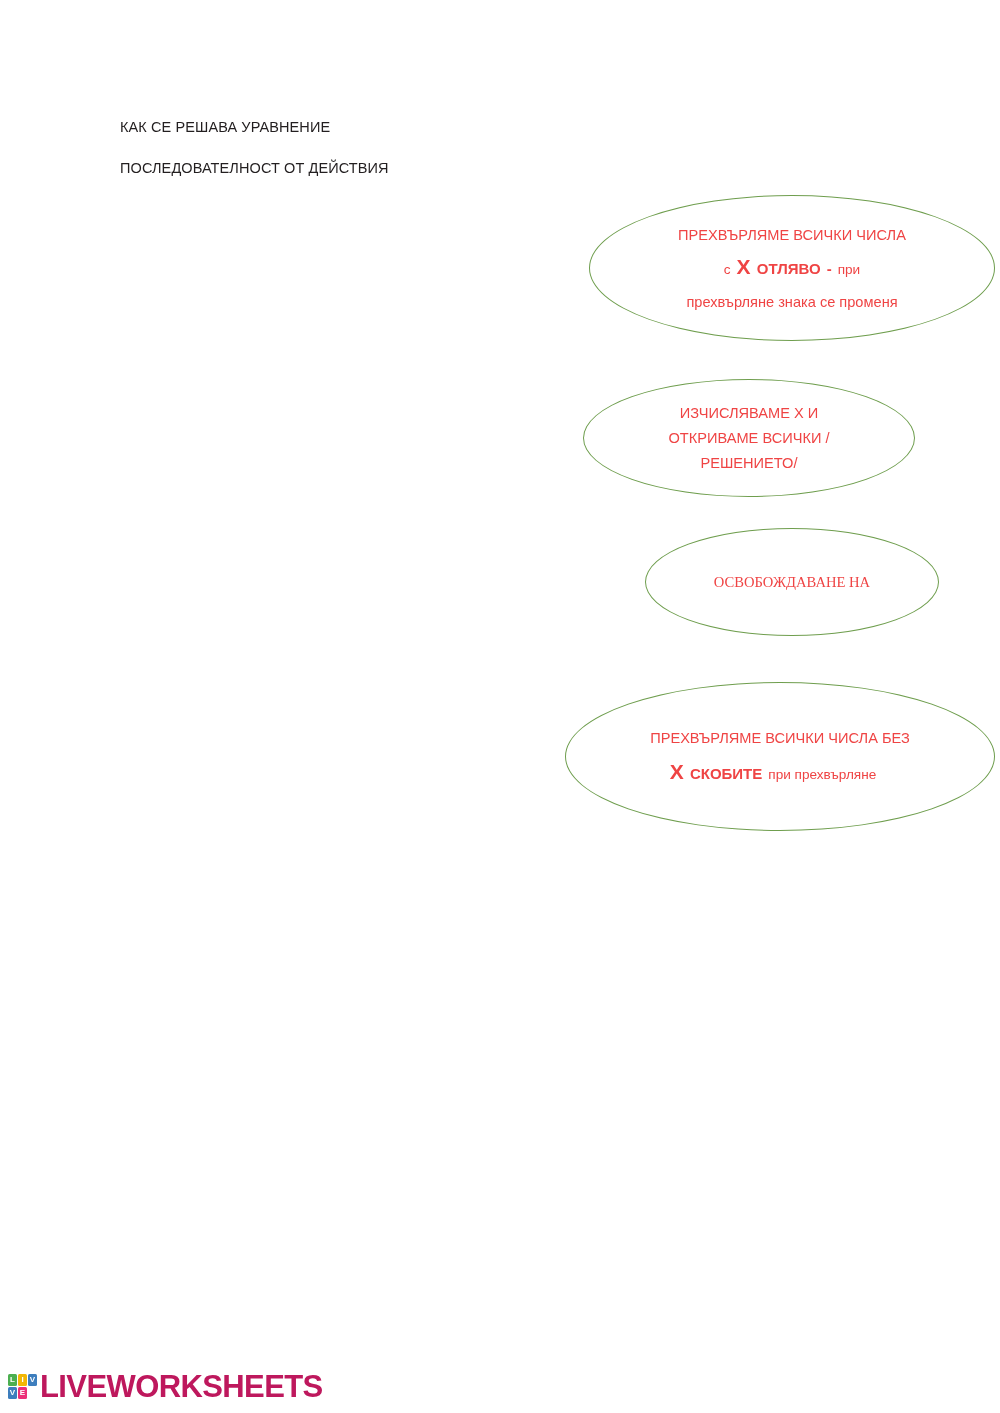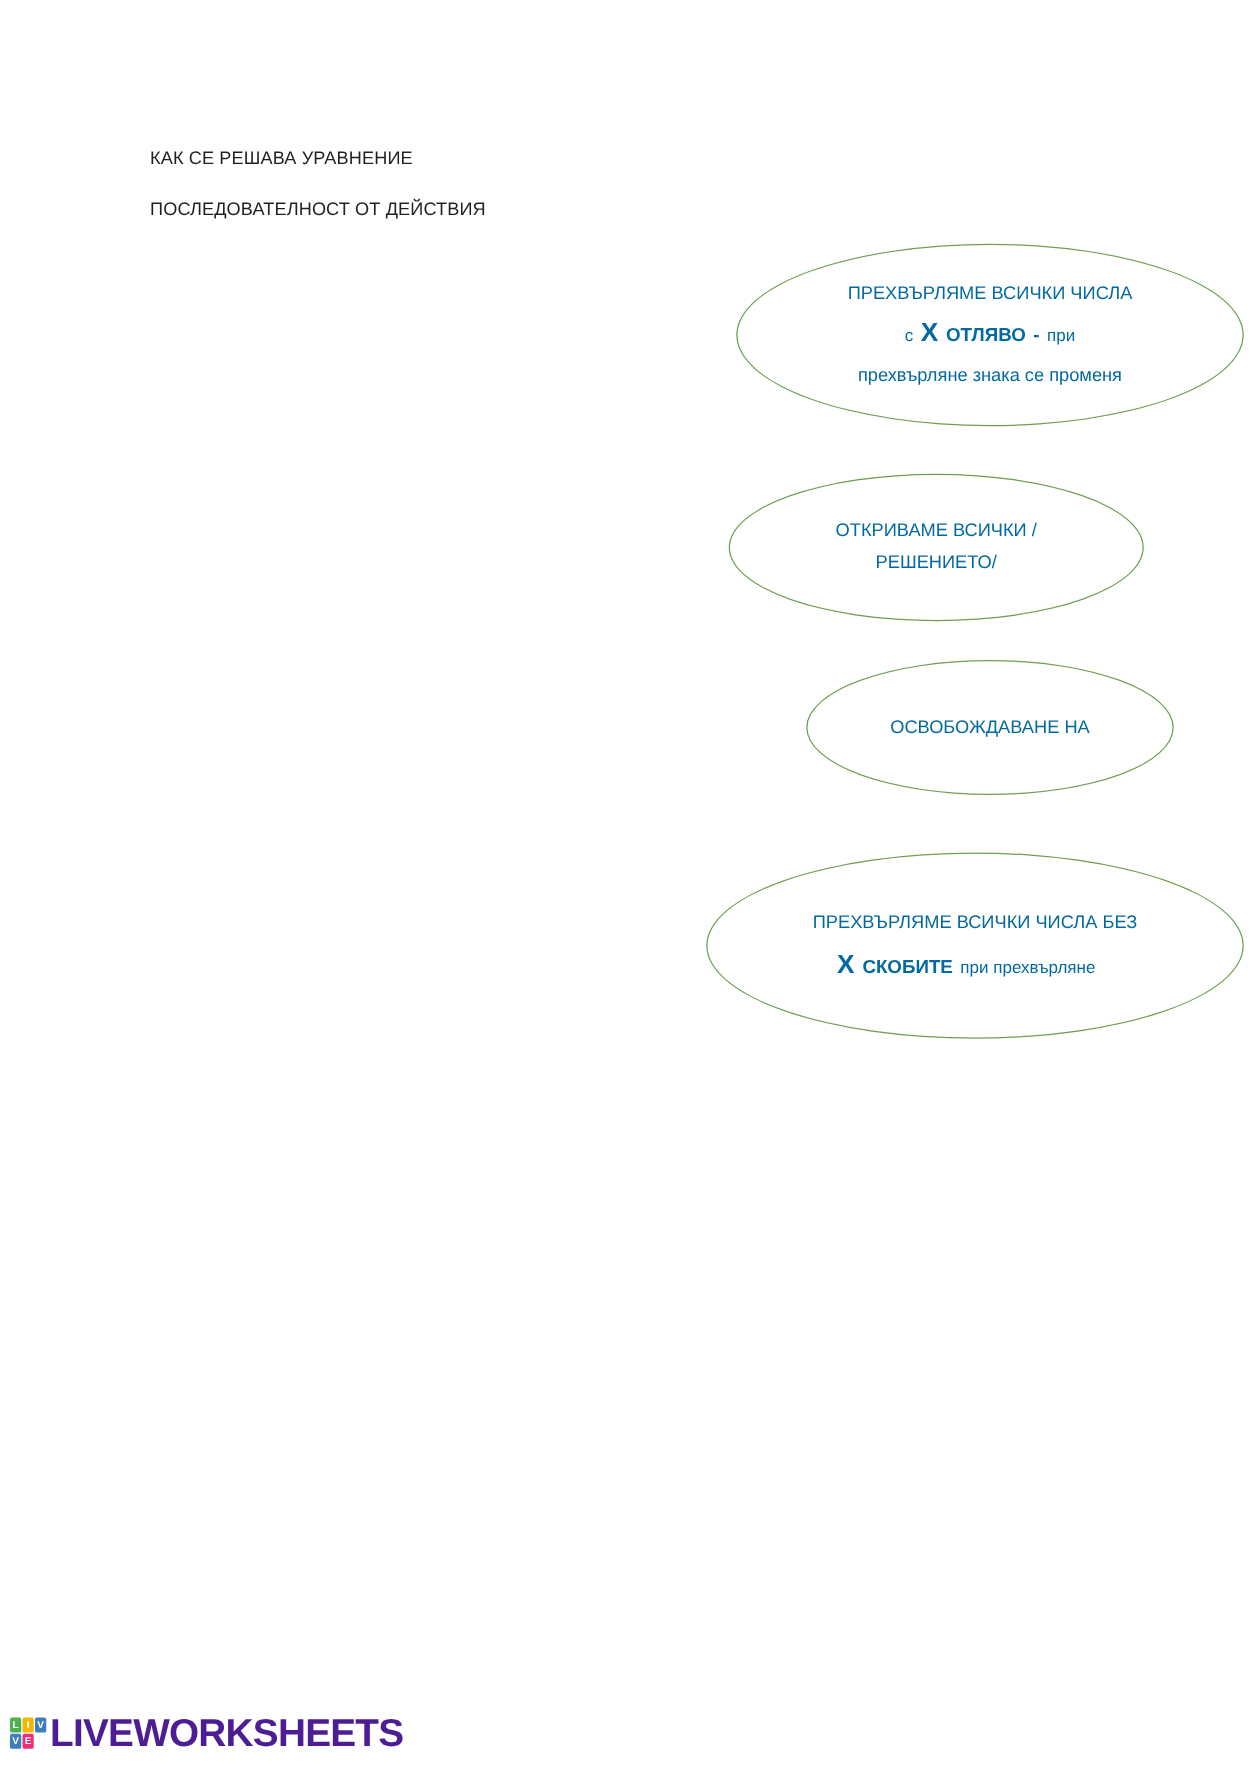--- a/index.html
+++ b/index.html
@@ -40,39 +40,39 @@
     border: 1.4px solid #6f9e4e;
     border-radius: 50%;
     background: #ffffff;
     display: flex;
     align-items: center;
     justify-content: center;
   }
   .ellipse-text {
     text-align: center;
     width: 86%;
-    color: #0369a1;
+    color: #ef4444;
   }
   .ellipse-text .ln {
     display: block;
     white-space: nowrap;
   }
 
   
   #ellipse-1 { left: 589px; top: 195px; width: 406px; height: 146px; }
   #ellipse-1 .ellipse-text { font-size: 14.6px; line-height: 32px; }
   #ellipse-1 .ln-2 { font-size: 14.6px; }
   #ellipse-1 .ln-3 { font-size: 14.6px; }
 
   
   #ellipse-2 { left: 583px; top: 379px; width: 332px; height: 118px; }
   #ellipse-2 .ellipse-text { font-size: 14.6px; line-height: 25px; }
 
   
-  #ellipse-3 { left: 645px; top: 528px; width: 294px; height: 108px; }
+  #ellipse-3 { left: 645px; top: 528px; width: 294px; height: 108px; font-family: Liberation Serif, serif; }
   #ellipse-3 .ellipse-text { font-size: 14.6px; line-height: 25px; }
 
   
   #ellipse-4 { left: 565px; top: 682px; width: 430px; height: 149px; align-items: center; }
   #ellipse-4 .ellipse-text { font-size: 14.6px; line-height: 33px; }
 
   
   #ellipse-5 { left: 653px; top: 882px; width: 290px; height: 108px; }
   #ellipse-5 .ellipse-text { font-size: 14.6px; line-height: 25px; }
 
@@ -121,21 +121,21 @@
   }
   .tile-l { background: #4caf50; }
   .tile-i { background: #f2b705; }
   .tile-v { background: #3d7ebd; }
   .tile-e { background: #ec2f78; }
   .tile-blank { background: transparent; }
   #logo-wordmark {
     font-size: 31px;
     font-weight: bold;
     letter-spacing: -0.6px;
-    color: #4c1d95;
+    color: #be185d;
     line-height: 1;
   }
 </style>
 </head>
 <body>
 
 <div id="page">
 
   <div id="heading-1" class="heading">КАК СЕ РЕШАВА УРАВНЕНИЕ</div>
   <div id="heading-2" class="heading">ПОСЛЕДОВАТЕЛНОСТ ОТ ДЕЙСТВИЯ</div>
@@ -143,20 +143,21 @@
   <div id="ellipse-1" class="ellipse">
     <div class="ellipse-text">
       <span class="ln ln-1">ПРЕХВЪРЛЯМЕ ВСИЧКИ ЧИСЛА</span>
       <span class="ln ln-2"><span class="small-low" style="margin-left: 3px; margin-right: 3px;">с</span><span class="x-big" style="margin-left: 3px; margin-right: 3px;">Х</span><span class="bold-caps" style="margin-left: 3px; margin-right: 3px;">ОТЛЯВО</span><span class="dash-bold" style="margin-left: 3px; margin-right: 3px;">-</span><span class="small-low" style="margin-left: 3px; margin-right: 3px;">при</span></span>
       <span class="ln ln-3">прехвърляне знака се променя</span>
     </div>
   </div>
 
   <div id="ellipse-2" class="ellipse">
     <div class="ellipse-text">
+      <span class="ln">ИЗЧИСЛЯВАМЕ Х И</span>
       <span class="ln">ОТКРИВАМЕ ВСИЧКИ /</span>
       <span class="ln">РЕШЕНИЕТО/</span>
     </div>
   </div>
 
   <div id="ellipse-3" class="ellipse">
     <div class="ellipse-text">
       <span class="ln">ОСВОБОЖДАВАНЕ НА</span>
     </div>
   </div>

